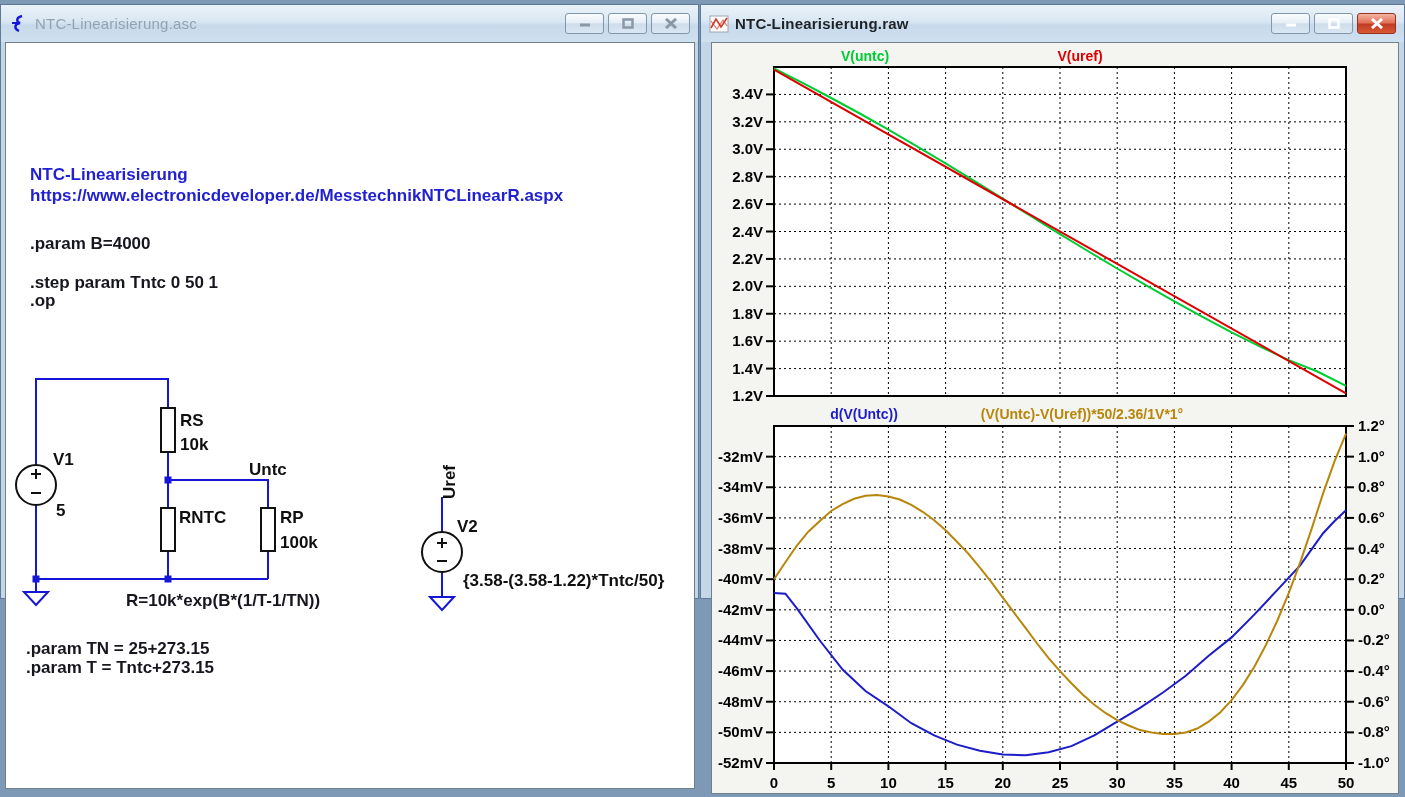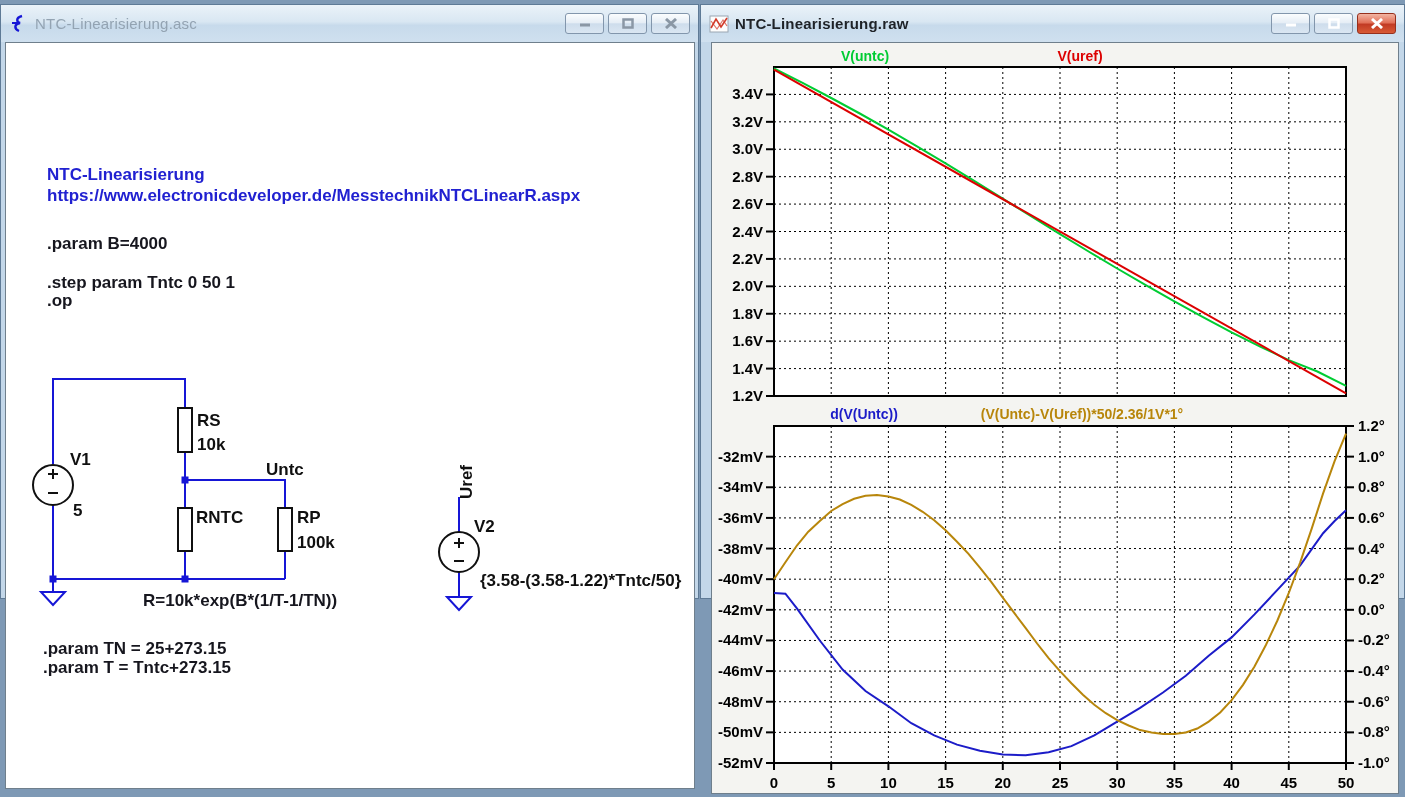--- a/index.html
+++ b/index.html
@@ -14,21 +14,21 @@
   .title{font-size:15px;letter-spacing:.2px;}
   .title-inactive{color:#93A3B2;}
   .title-active{color:#1E2227;font-weight:bold;}
   .controls{margin-left:auto;display:flex;gap:4px;}
   .winbtn{width:39px;height:21px;border-radius:3px;border:1px solid #8296AC;box-sizing:border-box;
     display:flex;align-items:center;justify-content:center;
     background:linear-gradient(#FBFDFE,#E6EEF6 45%,#CEDDEC 52%,#DAE6F2);}
   .winbtn svg{display:block;}
   .winbtn-close-active{background:linear-gradient(#F2B5A3,#E2725A 45%,#C23B24 55%,#D85A35);border-color:#96301D;}
   .client{position:absolute;box-sizing:border-box;}
-  .client-schematic{left:4px;top:37px;width:690px;height:747px;background:#FFFFFF;border:1px solid #6F7F8C;padding-left:17px;}
+  .client-schematic{left:4px;top:37px;width:690px;height:747px;background:#FFFFFF;border:1px solid #6F7F8C;}
   .client-wave{left:10px;top:37px;width:688px;height:752px;background:#F4F4F1;border:1px solid #6F7F8C;}
   
   .sch-comment{font-weight:bold;font-size:17px;fill:#2121D1;}
   .sch-dir{font-weight:bold;font-size:17px;fill:#16161E;}
   .sch-label{font-weight:bold;font-size:17px;fill:#101010;}
   
   .grid{stroke:#000;stroke-width:1;stroke-dasharray:2 3;}
   .tick{stroke:#000;stroke-width:2;}
   .plotborder{fill:none;stroke:#000;stroke-width:2;}
   .ticklabel{font-weight:bold;font-size:15px;fill:#000;}

